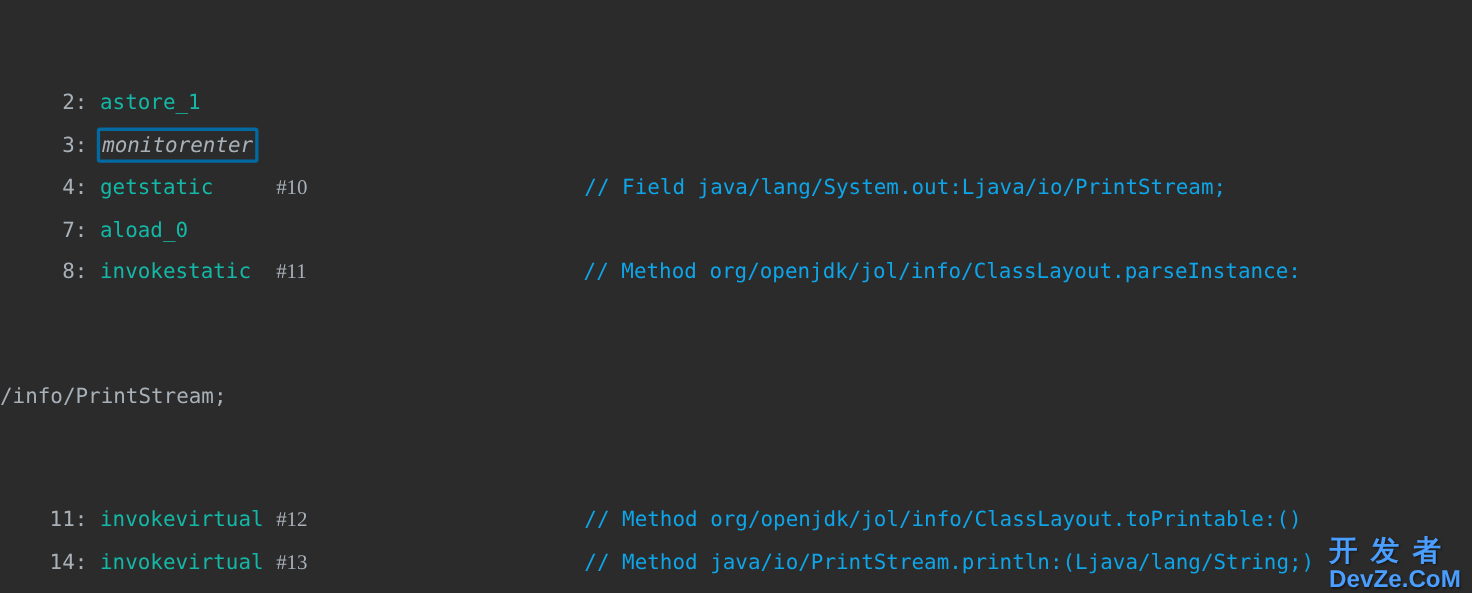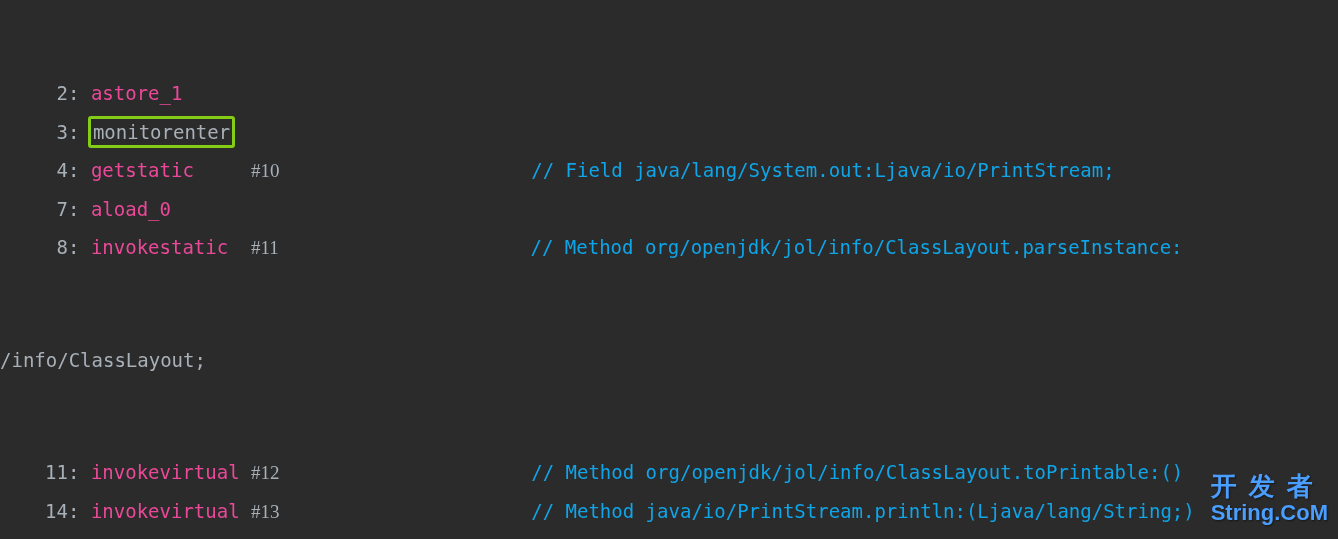--- a/index.html
+++ b/index.html
@@ -31,40 +31,41 @@
     .line-num {
       display: inline-block;
       width: 68px;
       text-align: right;
       color: #a8b0b8;
     }
     .colon {
       color: #a8b0b8;
     }
     .instruction {
-      color: #ec4899;
+      color: #14b8a6;
     }
     .arg {
       color: #a8b0b8;
       font-family: Liberation Serif, serif;
     }
     .comment {
       color: #0ea5e9;
     }
     .highlight-box {
-      border: 3px solid #84cc16;
+      border: 3px solid #0369a1;
       border-radius: 3px;
       display: inline-block;
       padding: 0 2px;
       line-height: 1.4;
       margin-left: -3px;
+      font-style: italic;
     }
     .watermark {
       position: absolute;
-      bottom: 14px;
+      bottom: 0;
       right: 10px;
       font-family: Arial, sans-serif;
       text-align: left;
       line-height: 1.1;
     }
     .watermark-cn {
       color: #4a9eff;
       font-size: 26px;
       font-weight: bold;
       letter-spacing: 12px;
@@ -76,20 +77,20 @@
       font-weight: bold;
       letter-spacing: 0px;
       text-shadow: 1px 1px 2px rgba(0,0,0,0.5);
     }
   </style>
 </head>
 <body>
 
 <div class="code-container">
   <div id="lines-block-1"><span class="line"><span class="line-num">2</span><span class="colon">: </span><span class="instruction">astore_1</span></span><span class="line"><span class="line-num">3</span><span class="colon">: </span><span class="highlight-box">monitorenter</span></span><span class="line"><span class="line-num">4</span><span class="colon">: </span><span class="instruction">getstatic</span>     <span class="arg">#10</span>                      <span class="comment">// Field java/lang/System.out:Ljava/io/PrintStream;</span></span><span class="line"><span class="line-num">7</span><span class="colon">: </span><span class="instruction">aload_0</span></span><span class="line"><span class="line-num">8</span><span class="colon">: </span><span class="instruction">invokestatic</span>  <span class="arg">#11</span>                      <span class="comment">// Method org/openjdk/jol/info/ClassLayout.parseInstance:</span></span></div>
-  <span class="line">/info/ClassLayout;</span>
+  <span class="line">/info/PrintStream;</span>
   <div id="lines-block-2"><span class="line"><span class="line-num">11</span><span class="colon">: </span><span class="instruction">invokevirtual</span> <span class="arg">#12</span>                      <span class="comment">// Method org/openjdk/jol/info/ClassLayout.toPrintable:()</span></span><span class="line"><span class="line-num">14</span><span class="colon">: </span><span class="instruction">invokevirtual</span> <span class="arg">#13</span>                      <span class="comment">// Method java/io/PrintStream.println:(Ljava/lang/String;)</span></span><span class="line"><span class="line-num">17</span><span class="colon">: </span><span class="instruction">aload_1</span></span></div>
 </div>
 
 <div class="watermark">
   <div class="watermark-cn">开发者</div>
-  <div class="watermark-en">String.CoM</div>
+  <div class="watermark-en">DevZe.CoM</div>
 </div>
 
 </body></html>

